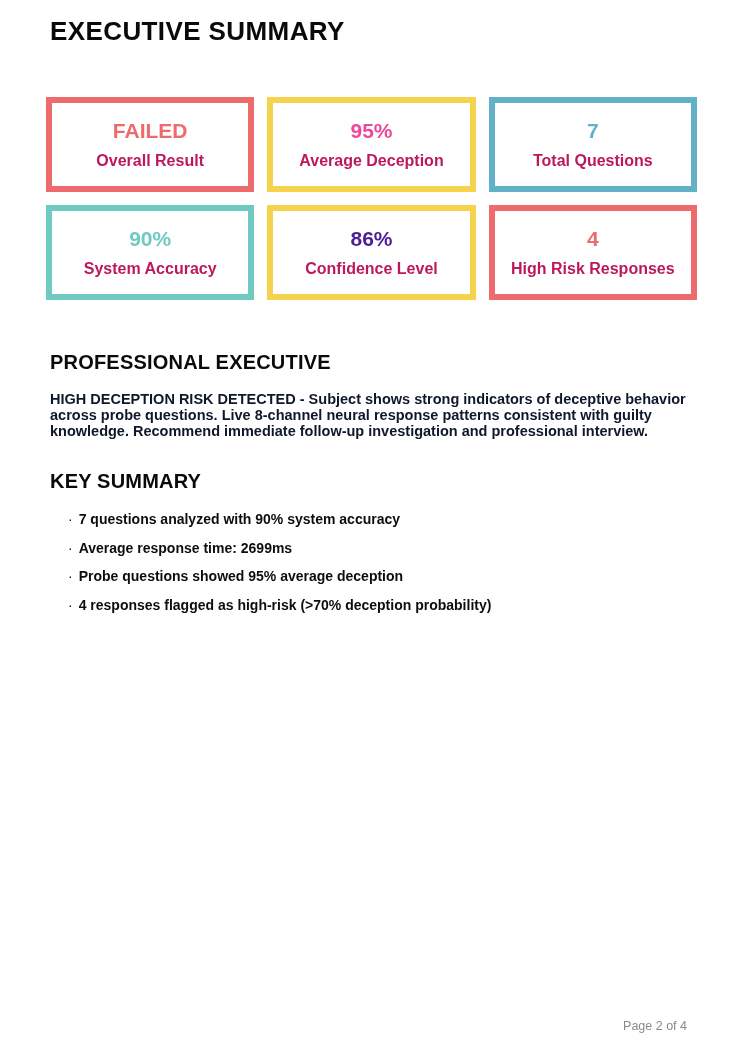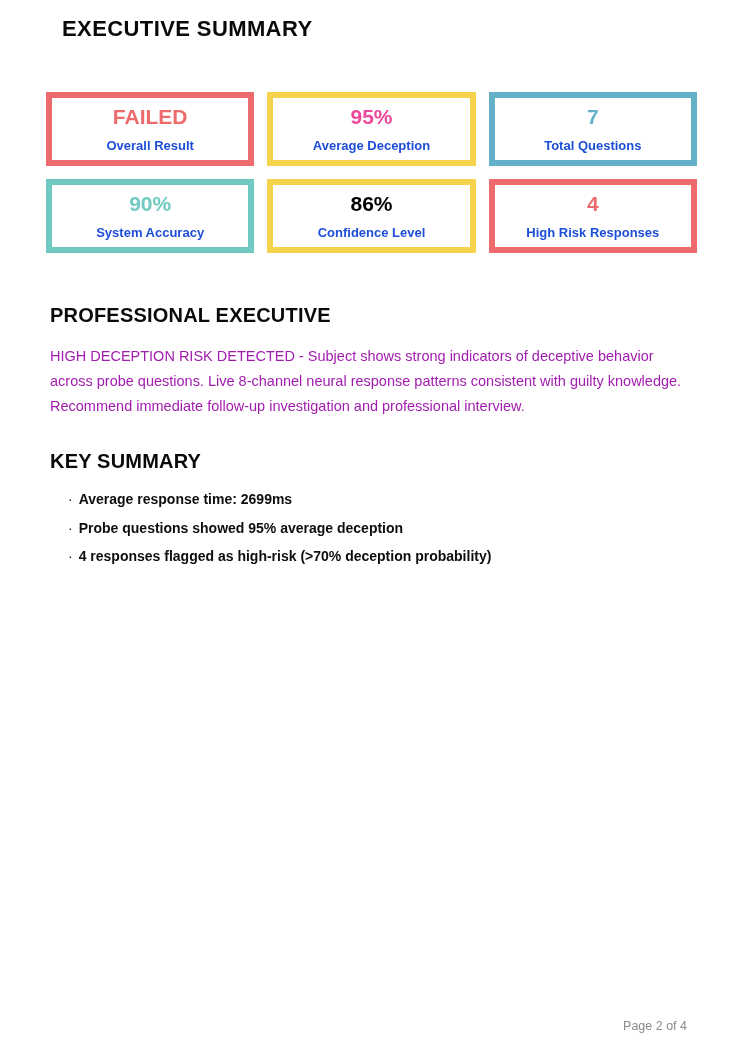--- a/index.html
+++ b/index.html
@@ -14,69 +14,69 @@
   }
   .page {
     position: relative;
     width: 743px;
     height: 1044px;
     background: #ffffff;
     padding: 0 46px;
   }
   .doc-title {
     margin-top: 16px;
-    margin-left: 16px;
-    font-size: 22px;
+    margin-left: 4px;
+    font-size: 26px;
     font-weight: 700;
     letter-spacing: 0.4px;
     color: #0a0a0a;
   }
   .stats-grid {
     margin-top: 50px;
     display: grid;
     grid-template-columns: repeat(3, 1fr);
     gap: 13px;
   }
   .stat-card {
-    height: 74px;
+    height: 95px;
     background: #ffffff;
     border: 6px solid #cccccc; 
     display: flex;
     flex-direction: column;
     align-items: center;
     justify-content: center;
     text-align: center;
   }
   .stat-value {
     font-size: 21px;
     font-weight: 700;
     line-height: 1;
   }
   .stat-label {
     margin-top: 11px;
-    font-size: 13px;
+    font-size: 16px;
     font-weight: 700;
-    color: #1d4ed8;
+    color: #be185d;
   }
   .section-heading {
     margin-left: 4px;
     font-size: 20px;
     font-weight: 700;
     letter-spacing: 0.2px;
     color: #0a0a0a;
   }
   .assessment-heading { margin-top: 51px; }
   .assessment-body {
     margin-top: 17px;
     margin-left: 4px;
     width: 645px;
     font-size: 14.5px;
-    font-weight: 400;
-    line-height: 25px;
-    color: #a21caf;
+    font-weight: 700;
+    line-height: 16px;
+    color: #0f172a;
   }
   .findings-heading { margin-top: 31px; }
   .findings-list {
     margin-top: 12px;
     margin-left: 22px;
     list-style: none;
   }
   .finding-item {
     font-size: 14px;
     font-weight: 700;
@@ -113,36 +113,37 @@
       </div>
       <div class="stat-card" style="border-color: rgb(99, 177, 201);">
         <div class="stat-value" style="color: rgb(99, 177, 201);">7</div>
         <div class="stat-label">Total Questions</div>
       </div>
       <div class="stat-card" style="border-color: rgb(111, 202, 193);">
         <div class="stat-value" style="color: rgb(111, 202, 193);">90%</div>
         <div class="stat-label">System Accuracy</div>
       </div>
       <div class="stat-card" style="border-color: rgb(245, 211, 76);">
-        <div class="stat-value" style="color: #000000;">86%</div>
+        <div class="stat-value" style="color: #4c1d95;">86%</div>
         <div class="stat-label">Confidence Level</div>
       </div>
       <div class="stat-card" style="border-color: rgb(238, 107, 109);">
         <div class="stat-value" style="color: rgb(238, 107, 109);">4</div>
         <div class="stat-label">High Risk Responses</div>
       </div>
     </div>
 
   <h2 class="section-heading assessment-heading">PROFESSIONAL EXECUTIVE</h2>
 
   <p class="assessment-body">HIGH DECEPTION RISK DETECTED - Subject shows strong indicators of deceptive behavior across probe questions. Live 8-channel neural response patterns consistent with guilty knowledge. Recommend immediate follow-up investigation and professional interview.</p>
 
   <h2 class="section-heading findings-heading">KEY SUMMARY</h2>
 
   <ul class="findings-list">
+      <li class="finding-item"><span class="bullet-dot">·</span><span>7 questions analyzed with 90% system accuracy</span></li>
       <li class="finding-item"><span class="bullet-dot">·</span><span>Average response time: 2699ms</span></li>
       <li class="finding-item"><span class="bullet-dot">·</span><span>Probe questions showed 95% average deception</span></li>
       <li class="finding-item"><span class="bullet-dot">·</span><span>4 responses flagged as high-risk (&gt;70% deception probability)</span></li>
     </ul>
 
   <div class="page-footer">Page 2 of 4</div>
 
 </div>
 
 </body></html>

